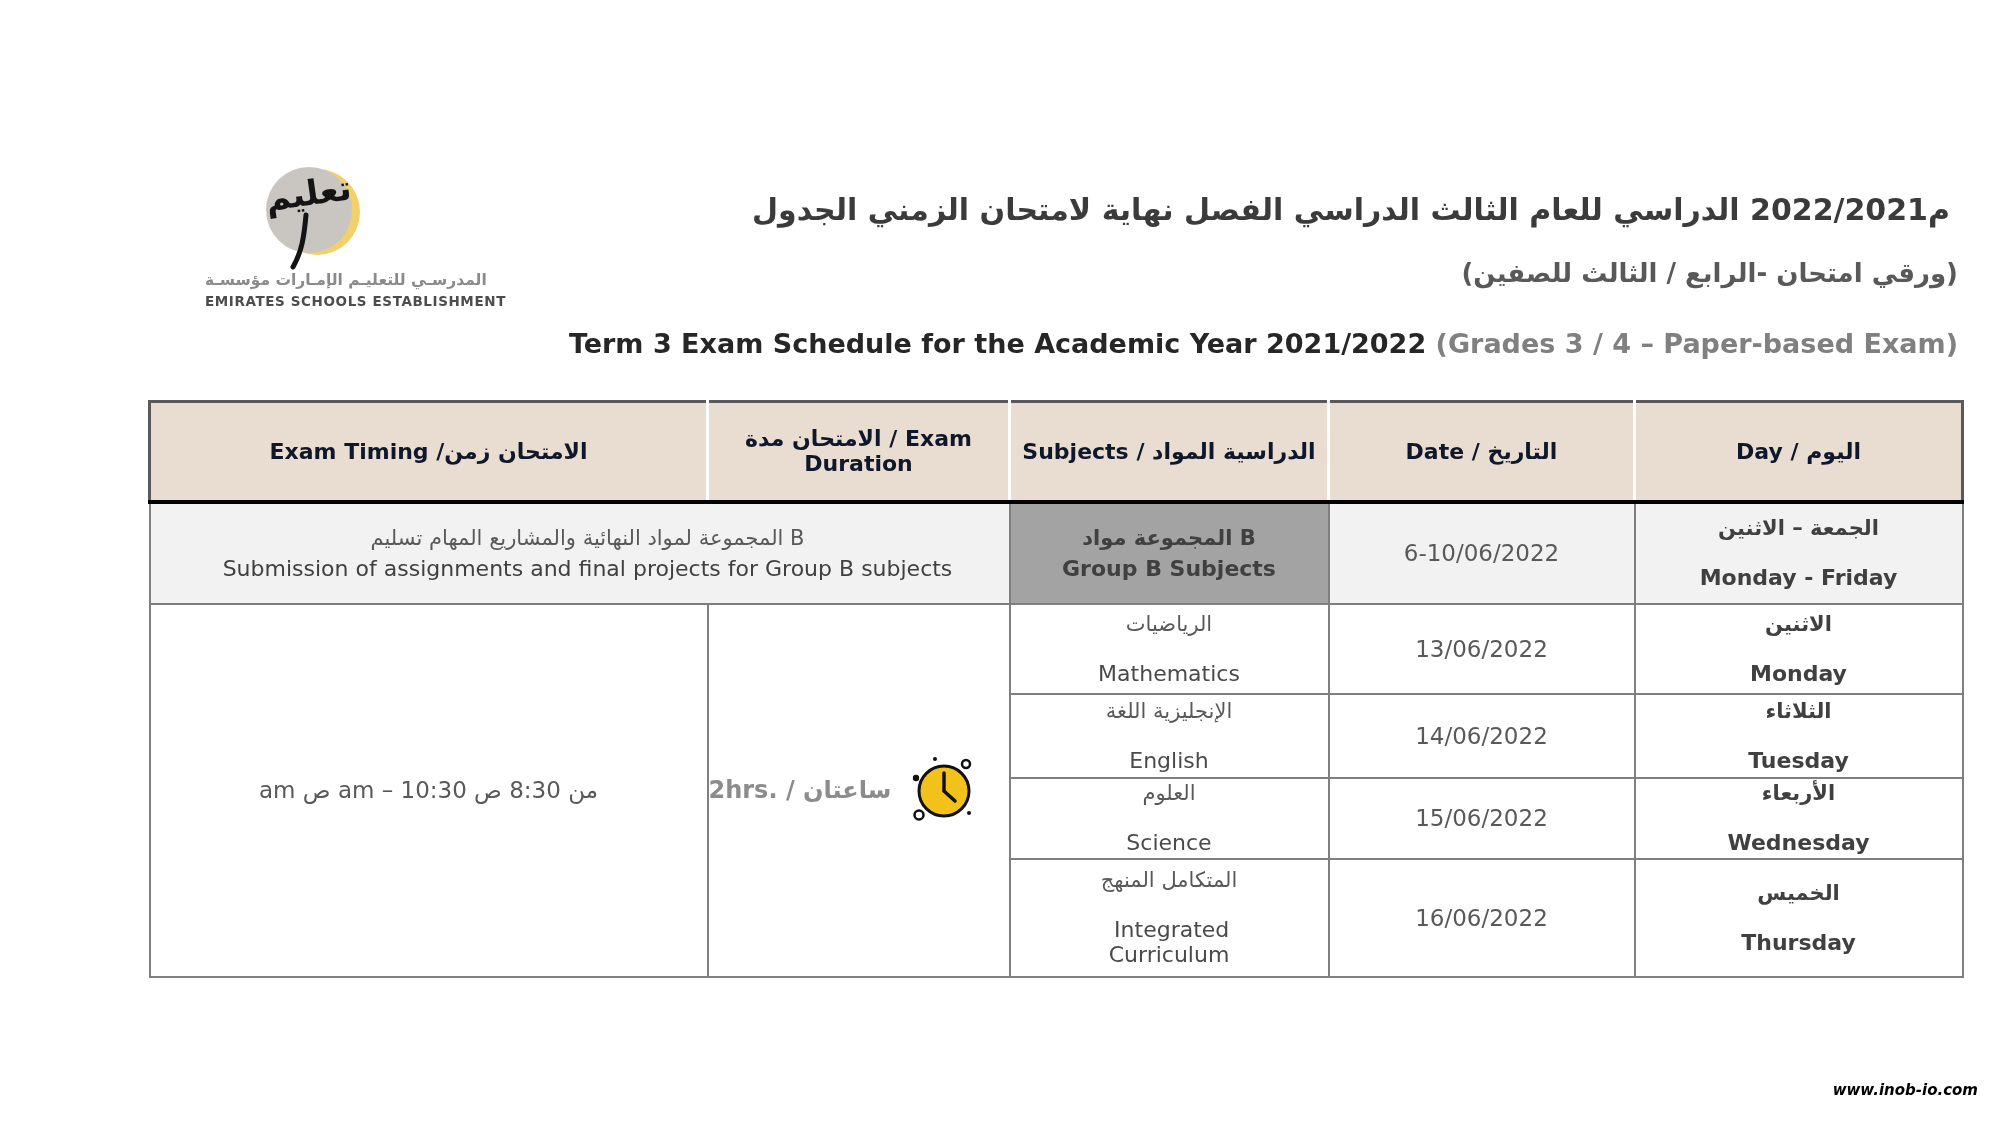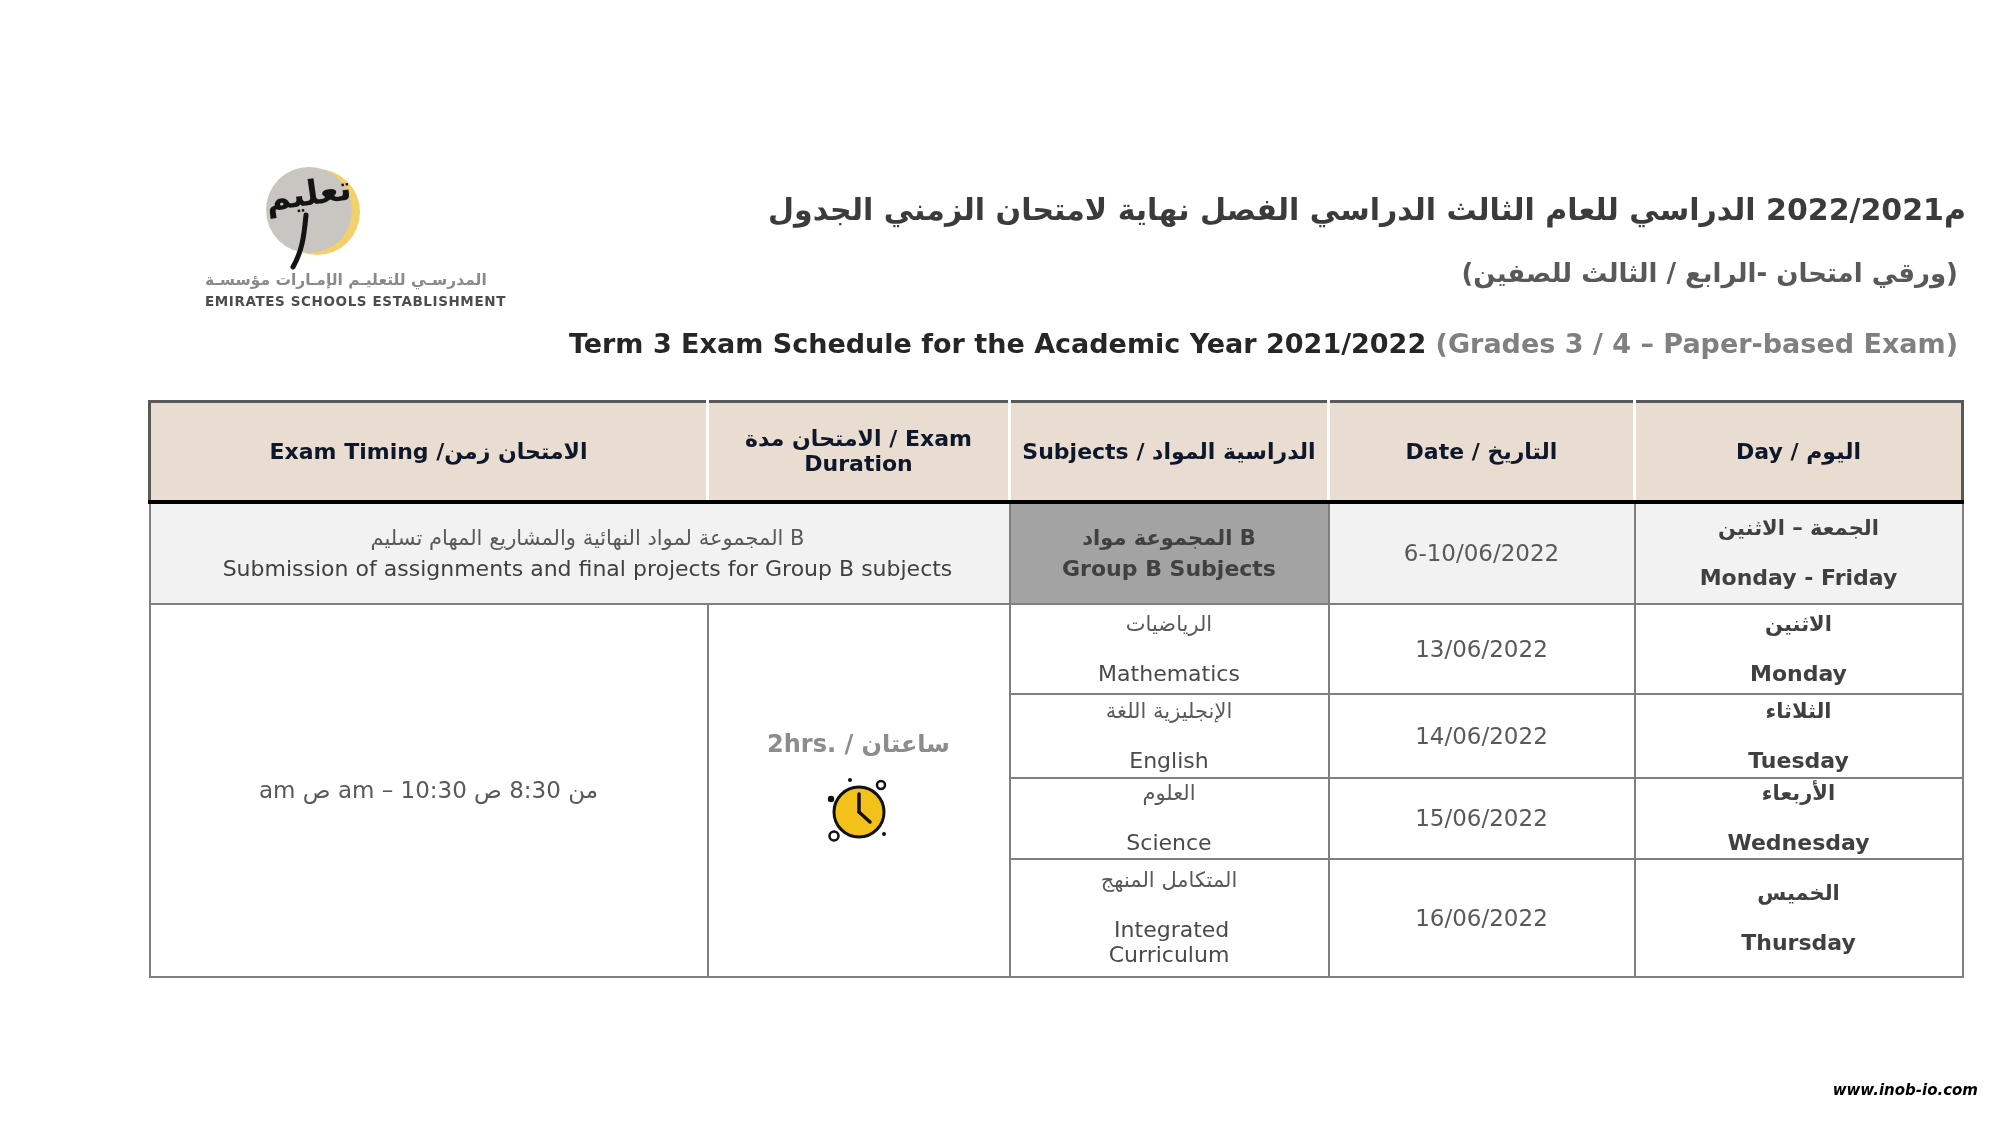--- a/index.html
+++ b/index.html
@@ -10,21 +10,21 @@
   .logo{position:absolute;left:205px;top:165px;width:210px;text-align:center;}
   .logo-mark{position:relative;width:100px;height:96px;margin:0 auto 10px auto;}
   .logo-yellow{position:absolute;left:14px;top:4px;width:86px;height:86px;border-radius:50%;background:#f2d06b;}
   .logo-gray{position:absolute;left:6px;top:2px;width:86px;height:86px;border-radius:50%;background:#c9c6c2;}
   .logo-callig{position:absolute;left:0;top:-12px;width:100px;height:120px;pointer-events:none;}
   .logo-callig text{font-family:"DejaVu Sans",sans-serif;font-weight:bold;}
   .logo-ar{font-size:15.5px;font-weight:bold;color:#8a8a8a;letter-spacing:.5px;white-space:nowrap;}
   .logo-en{font-size:13.5px;font-weight:bold;color:#4d4d4d;letter-spacing:.6px;white-space:nowrap;margin-top:4px;}
 
   
-  .title-ar{position:absolute;right:34px;top:192px;font-size:30px;font-weight:bold;color:#3b3b3b;text-align:center;}
+  .title-ar{position:absolute;right:50px;top:192px;font-size:30px;font-weight:bold;color:#3b3b3b;text-align:center;}
   .title-ar-sub{position:absolute;right:42px;top:258px;font-size:26px;font-weight:bold;color:#595959;text-align:right;}
   .title-en{position:absolute;right:42px;top:328px;font-size:27px;font-weight:bold;color:#262626;text-align:right;white-space:nowrap;}
   .title-en .muted{color:#808080;}
 
   
   .tbl-wrap{position:absolute;left:148px;top:400px;}
   table.sched{border-collapse:collapse;table-layout:fixed;width:1813px;}
   table.sched td,table.sched th{border:2.5px solid #7f7f7f;padding:0;vertical-align:middle;text-align:center;overflow:hidden;}
   table.sched th{background:#e8ddd0;border:3px solid #ffffff;border-top:3px solid #595959;border-bottom:4px solid #000;
       font-size:22px;font-weight:bold;color:#0f172a;}
@@ -41,21 +41,21 @@
 
   .two-line{display:flex;flex-direction:column;gap:25px;align-items:center;justify-content:center;}
   .ar-line{font-size:21px;color:#595959;}
   .en-line{font-size:22px;color:#4a4a4a;text-align:right;}
   .bold{font-weight:bold;color:#404040;}
   .date-text{font-size:23px;color:#595959;}
   .merge-ar{font-size:21px;color:#595959;}
   .merge-en{font-size:22px;color:#404040;}
   .timing-text{font-size:23px;color:#595959;}
   .rtl{direction:rtl;unicode-bidi:isolate;}
-  .duration-box{display:flex;flex-direction:column;align-items:center;gap:14px;}
+  .duration-box{display:flex;align-items:center;gap:14px;}
   .duration-text{font-size:24px;font-weight:bold;color:#8c8c8c;}
   .tk{unicode-bidi:isolate;direction:ltr;}
 
   
   .watermark{position:absolute;right:22px;bottom:26px;font-size:15px;font-weight:bold;font-style:italic;color:#000;}
 </style>
 </head>
 <body>
 
 <div class="page">

